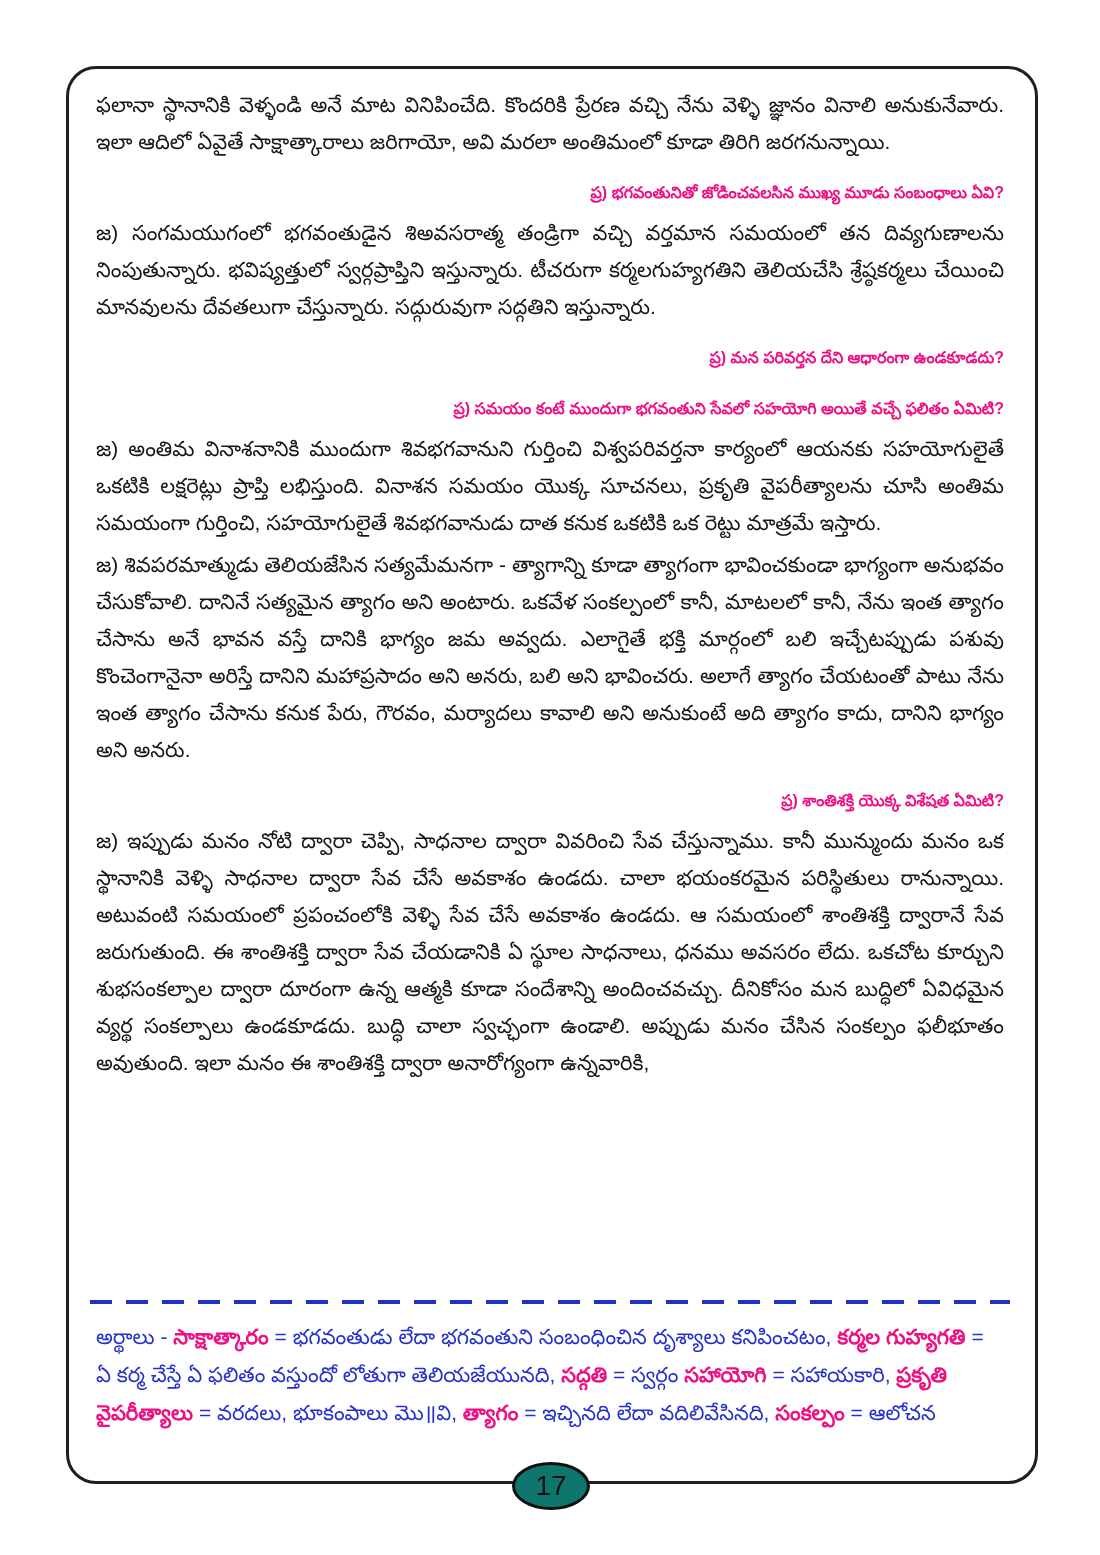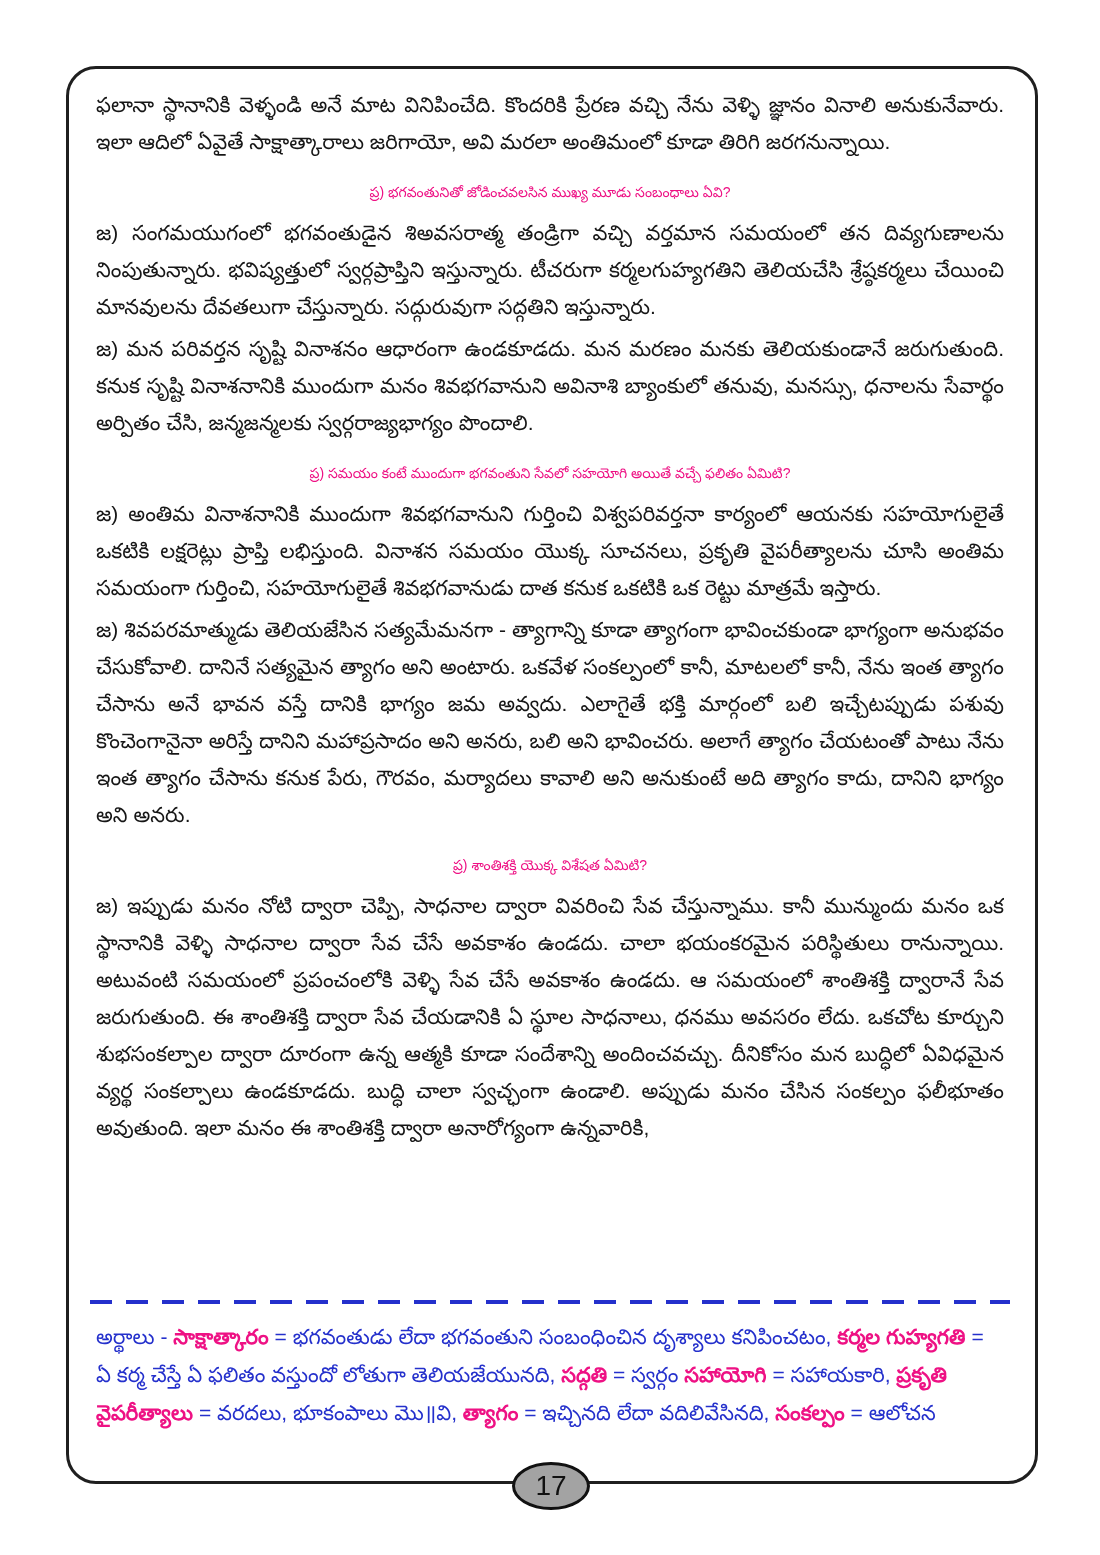--- a/index.html
+++ b/index.html
@@ -28,25 +28,25 @@
   }
   .body-par {
     margin: 0 0 5px 0;
     font-size: 21px;
     line-height: 37px;
     color: var(--body-color, #161616);
     text-align: justify;
   }
   .q-heading {
     margin: 14px 0 3px 0;
-    font-size: 14px;
+    font-size: 16px;
     line-height: 37px;
-    font-weight: 400;
+    font-weight: 700;
     color: var(--heading-color, #ee1184);
-    text-align: center;
+    text-align: right;
   }
   .separator {
     position: absolute;
     left: 90px; top: 1300px;
     width: 920px; height: 4px;
     background: repeating-linear-gradient(90deg,
       var(--blue-color, #2430cc) 0px, var(--blue-color, #2430cc) 22px,
       transparent 22px, transparent 36px);
   }
   .glossary {
@@ -56,21 +56,21 @@
     font-size: 21px;
     line-height: 38px;
     margin: 0;
   }
   .seg-blue { color: var(--blue-color, #2430cc); }
   .seg-pink { color: var(--pink-color, #ee1184); font-weight: 600; }
   .pagenum {
     position: absolute;
     left: 512px; top: 1462px;
     width: 78px; height: 48px;
-    background: #a3a3a3;
+    background: #0f766e;
     border: 3px solid #111111;
     border-radius: 50%;
     box-sizing: border-box;
     display: flex; align-items: center; justify-content: center;
     font-size: 28px; color: #111111;
     z-index: 5;
   }
 </style>
 </head>
 <body>
@@ -82,21 +82,21 @@
   <div class="content">
 
     <p class="body-par">ఫలానా స్థానానికి వెళ్ళండి అనే మాట వినిపించేది.  కొందరికి ప్రేరణ వచ్చి నేను వెళ్ళి జ్ఞానం వినాలి అనుకునేవారు.  ఇలా ఆదిలో ఏవైతే సాక్షాత్కారాలు జరిగాయో, అవి మరలా అంతిమంలో కూడా తిరిగి జరగనున్నాయి.</p>
 
     <section>
       <p class="q-heading">ప్ర) భగవంతునితో జోడించవలసిన ముఖ్య మూడు సంబంధాలు ఏవి?</p>
       <p class="body-par">జ) సంగమయుగంలో భగవంతుడైన శిఅవసరాత్మ తండ్రిగా వచ్చి వర్తమాన సమయంలో తన దివ్యగుణాలను నింపుతున్నారు. భవిష్యత్తులో స్వర్గప్రాప్తిని ఇస్తున్నారు. టీచరుగా కర్మలగుహ్యగతిని తెలియచేసి శ్రేష్ఠకర్మలు చేయించి మానవులను దేవతలుగా చేస్తున్నారు. సద్గురువుగా సద్గతిని ఇస్తున్నారు.</p>
     </section>
 
     <section>
-      <p class="body-par">జ) మన పరివర్తన సృష్టి వినాశనం ఆధారంగా ఉండకూడదు. మన మరణం మనకు తెలియకుండానే జరుగుతుంది. కనుక సృష్టి వినాశనానికి ముందుగా మనం శివభగవానుని అవినాశి బ్యాంకులో తనువు, మనస్సు, ధనాలను సేవార్థం అర్పితం చేసి, జన్మజన్మలకు స్వర్గరాజ్యభాగ్యం పొందాలి.</p>
+      <p class="q-heading">ప్ర) మన పరివర్తన దేని ఆధారంగా ఉండకూడదు?</p>
     </section>
 
     <section>
       <p class="q-heading">ప్ర) సమయం కంటే ముందుగా భగవంతుని సేవలో సహయోగి అయితే వచ్చే ఫలితం ఏమిటి?</p>
       <p class="body-par">జ) అంతిమ వినాశనానికి ముందుగా శివభగవానుని గుర్తించి విశ్వపరివర్తనా కార్యంలో ఆయనకు సహయోగులైతే ఒకటికి లక్షరెట్లు ప్రాప్తి లభిస్తుంది. వినాశన సమయం యొక్క సూచనలు, ప్రకృతి వైపరీత్యాలను చూసి అంతిమ సమయంగా గుర్తించి, సహయోగులైతే శివభగవానుడు దాత కనుక ఒకటికి ఒక రెట్టు మాత్రమే ఇస్తారు.</p>
     </section>
 
     <section>
       <p class="body-par">జ) శివపరమాత్ముడు తెలియజేసిన సత్యమేమనగా - త్యాగాన్ని కూడా త్యాగంగా భావించకుండా భాగ్యంగా అనుభవం చేసుకోవాలి. దానినే సత్యమైన త్యాగం అని అంటారు. ఒకవేళ సంకల్పంలో కానీ, మాటలలో కానీ, నేను ఇంత త్యాగం చేసాను అనే భావన వస్తే దానికి భాగ్యం జమ అవ్వదు. ఎలాగైతే భక్తి మార్గంలో బలి ఇచ్చేటప్పుడు పశువు కొంచెంగానైనా అరిస్తే దానిని మహాప్రసాదం అని అనరు, బలి అని భావించరు. అలాగే త్యాగం చేయటంతో పాటు నేను ఇంత త్యాగం చేసాను కనుక పేరు, గౌరవం, మర్యాదలు కావాలి అని అనుకుంటే అది త్యాగం కాదు, దానిని భాగ్యం అని అనరు.</p>
     </section>

